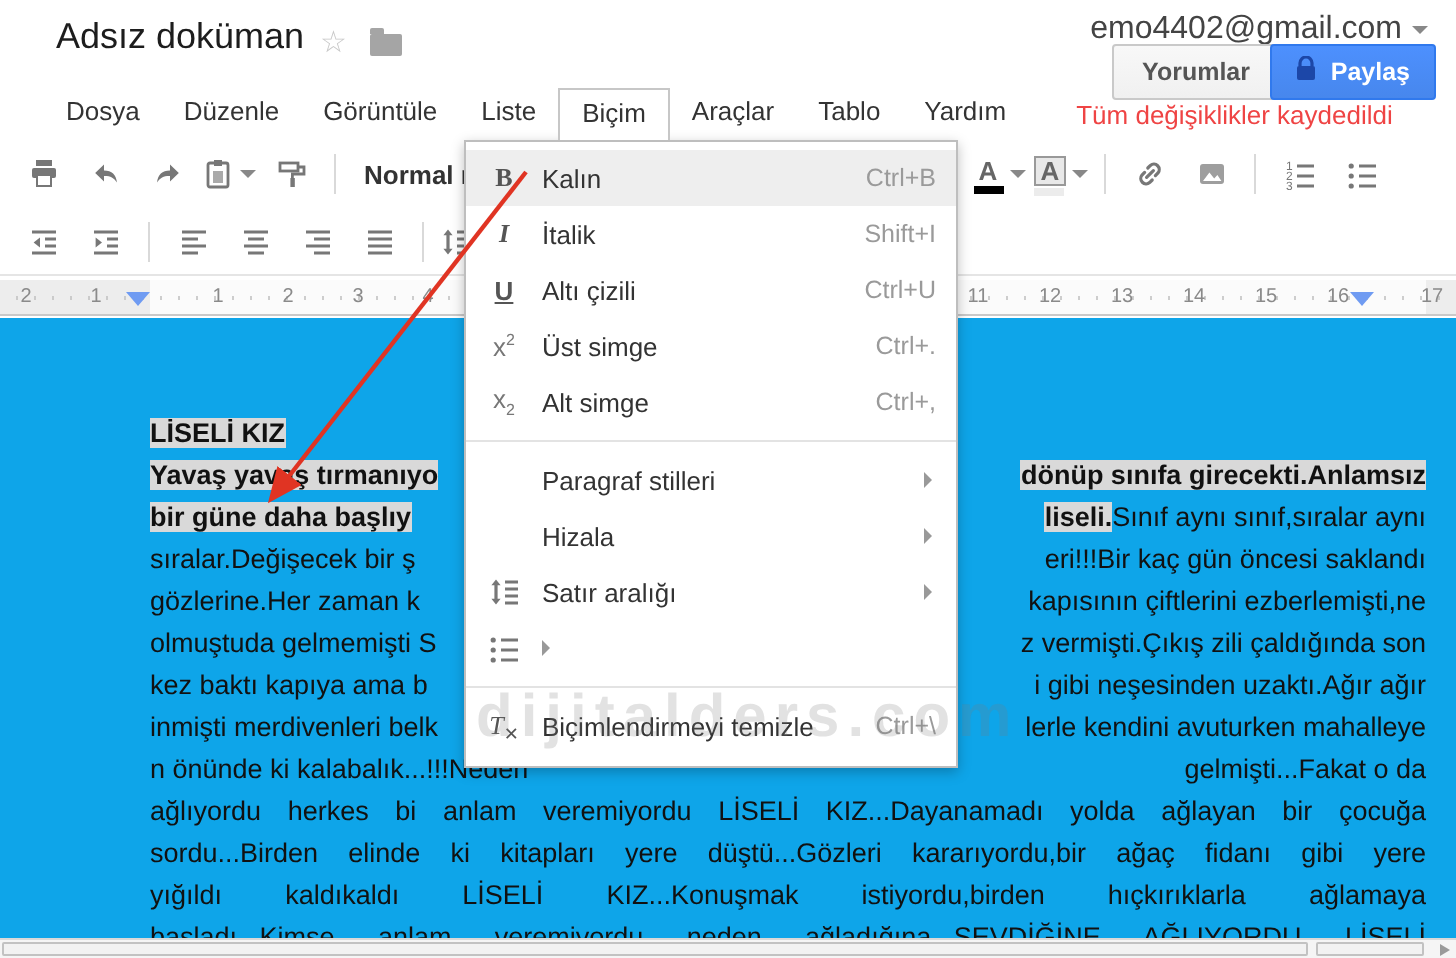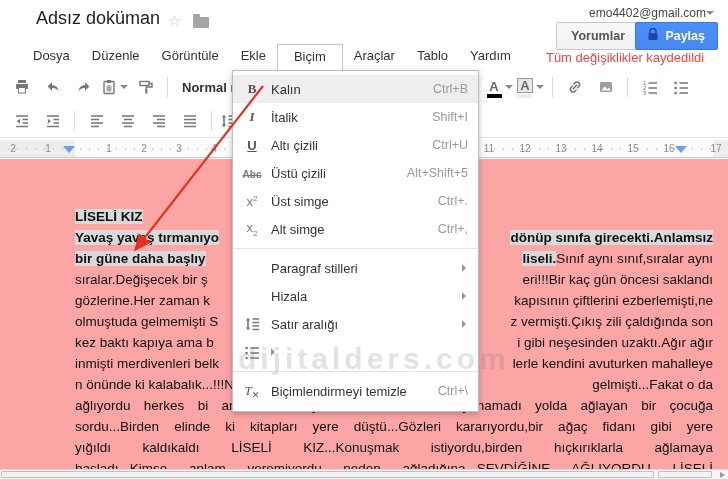--- a/index.html
+++ b/index.html
@@ -1,39 +1,39 @@
 <!DOCTYPE html>
 <html style="--share-blue: #4d90fe; --sel: #d9d9d9;"><head>
 <meta charset="utf-8">
 <style>
   * { margin:0; padding:0; box-sizing:border-box; }
   html,body { width:728px; height:479px; overflow:hidden; background:#fff;
     font-family:"Liberation Sans","DejaVu Sans",sans-serif; }
   #app { position:relative; width:728px; height:479px; background:#fff; }
 
   
-  .titlebar { position:absolute; top:0; left:8px; right:0; height:44px; }
+  .titlebar { position:absolute; top:0; left:0; right:0; height:44px; }
   .doc-title { position:absolute; left:28px; top:8px; font-size:18px; color:#1d1d1d; }
   .star { position:absolute; left:160px; top:12px; color:#c8c8c8; font-size:15px; cursor:pointer; }
   .folder { position:absolute; left:185px; top:17px; width:16px; height:11px; background:#a5a5a5; border-radius:1px; }
   .folder:before { content:""; position:absolute; top:-3px; left:0; width:7px; height:3px; background:#a5a5a5; border-radius:1px 1px 0 0; }
-  .account { position:absolute; right:14px; top:6px; font-size:12px; color:#444; display:flex; align-items:center; cursor:pointer; }
+  .account { position:absolute; right:14px; top:6px; font-size:16px; color:#444; display:flex; align-items:center; gap:5px; cursor:pointer; }
   .caret-down { width:0; height:0; border-top:4px solid #888; border-left:4px solid transparent; border-right:4px solid transparent; display:inline-block; }
 
   
   .btn { position:absolute; top:22px; height:28px; border-radius:2px; font-size:12.5px; font-weight:bold;
     display:flex; align-items:center; cursor:pointer; }
   .btn-comments { right:88px; padding:0 14px; color:#555; background:linear-gradient(#f8f8f8,#f0f0f0); border:1px solid #c9c9c9; }
   .btn-share { right:10px; padding:0 12px; color:#fff; gap:7px;
     background:linear-gradient(var(--share-blue,#4d90fe),#4787ed); border:1px solid #3079ed; }
 
   
   .menubar { position:absolute; top:44px; left:0; right:0; height:26px; display:flex; align-items:center; padding-left:22px; }
   .mb-item { font-size:13px; color:#333; padding:4px 11px; cursor:pointer; white-space:nowrap; }
-  .mb-item.open { background:#fff; border:1px solid #c7c7c7; border-bottom:none; padding:4px 16px 6px; position:relative; z-index:31; }
+  .mb-item.open { background:#fff; border:1px solid #c7c7c7; border-bottom:none; padding:4px 11px 6px; position:relative; z-index:31; }
   .saved-status { font-size:13px; color:#ef4444; margin-left:24px; white-space:nowrap; }
 
   
   .toolbar { position:absolute; top:70px; left:0; right:0; height:68px; border-bottom:1px solid #e5e5e5; }
   .tb-row { position:relative; height:34px; display:flex; align-items:center; padding-left:6px; }
   .tb-right { position:absolute; left:484px; top:0; height:34px; display:flex; align-items:center; }
   .tb-btn { width:27px; height:26px; display:flex; align-items:center; justify-content:center; border-radius:2px; cursor:pointer; margin:0 2px; }
   .tb-btn svg { display:block; }
   .tb-sep { width:1px; height:20px; background:#d9d9d9; margin:0 6px; }
   .tb-styles { font-size:13px; font-weight:bold; color:#333; padding:0 8px; cursor:pointer; white-space:nowrap; }
@@ -44,21 +44,21 @@
 
   
   .ruler { position:absolute; top:140px; left:0; right:0; height:18px; background:#ededed; border-bottom:1px solid #c9c9c9; }
   .ruler-page { position:absolute; left:75px; width:638px; top:0; bottom:0; background:#fbfbfb; }
   .ruler-ticks { position:absolute; left:0; right:0; top:8px; height:2px;
     background:repeating-linear-gradient(to right,transparent 0 8px,#c2c2c2 8px 9px); opacity:.8; }
   .ruler-num { position:absolute; top:3px; font-size:10px; color:#8a8a8a; transform:translateX(-50%); }
   .ind-marker { position:absolute; top:6px; width:0; height:0; border-top:7px solid #6f9bf2; border-left:6px solid transparent; border-right:6px solid transparent; cursor:ew-resize; }
 
   
-  .docarea { position:absolute; top:159px; left:0; right:0; bottom:10px; background:#fca5a5; overflow:hidden; }
+  .docarea { position:absolute; top:159px; left:0; right:0; bottom:10px; background:#0ea5e9; overflow:hidden; }
   .doc-text { position:absolute; left:75px; right:15px; top:47px; font-size:13.5px; color:#111; line-height:21px; }
   .line { display:flex; justify-content:space-between; white-space:nowrap; height:21px; }
   .line.full { display:block; text-align:justify; text-align-last:justify; white-space:normal; }
   .b { font-weight:bold; }
   .h { background:var(--sel,#d9d9d9); }
 
   
   .dropdown { position:absolute; top:70px; left:232px; width:247px; background:#fff; border:1px solid #bebebe;
     box-shadow:0 2px 6px rgba(0,0,0,.25); padding:4px 0 6px; z-index:30; }
   .dd-item { height:28px; display:flex; align-items:center; cursor:pointer; padding-right:10px; }
@@ -108,21 +108,21 @@
         </svg>
     </span>
     <span>Paylaş</span>
   </div>
 
   <div class="menubar">
     <span id="menubar-items" style="display:flex">
         <div class="mb-item">Dosya</div>
         <div class="mb-item">Düzenle</div>
         <div class="mb-item">Görüntüle</div>
-        <div class="mb-item">Ekle</div>
+        <div class="mb-item">Liste</div>
         <div class="mb-item open">Biçim</div>
         <div class="mb-item">Araçlar</div>
         <div class="mb-item">Tablo</div>
         <div class="mb-item">Yardım</div>
       </span>
     <span class="saved-status">Tüm değişiklikler kaydedildi</span>
   </div>
 
   <div class="toolbar">
     <div class="tb-row" id="tb-row1">
@@ -372,25 +372,20 @@
         <span class="dd-ic"><i style="font-family:'Liberation Serif',serif;color:#555;font-weight:bold">I</i></span>
         <span class="dd-label">İtalik</span>
         <span class="dd-short">Shift+I</span>
       </div>
       <div class="dd-item">
         <span class="dd-ic"><u style="color:#555;font-weight:bold">U</u></span>
         <span class="dd-label">Altı çizili</span>
         <span class="dd-short">Ctrl+U</span>
       </div>
       <div class="dd-item">
-        <span class="dd-ic"><s style="color:#777;font-size:10px;font-weight:bold">Abc</s></span>
-        <span class="dd-label">Üstü çizili</span>
-        <span class="dd-short">Alt+Shift+5</span>
-      </div>
-      <div class="dd-item">
         <span class="dd-ic"><span style="color:#777">x<sup style="font-size:8px">2</sup></span></span>
         <span class="dd-label">Üst simge</span>
         <span class="dd-short">Ctrl+.</span>
       </div>
       <div class="dd-item">
         <span class="dd-ic"><span style="color:#777">x<sub style="font-size:8px">2</sub></span></span>
         <span class="dd-label">Alt simge</span>
         <span class="dd-short">Ctrl+,</span>
       </div>
       <div class="dd-div"></div>

